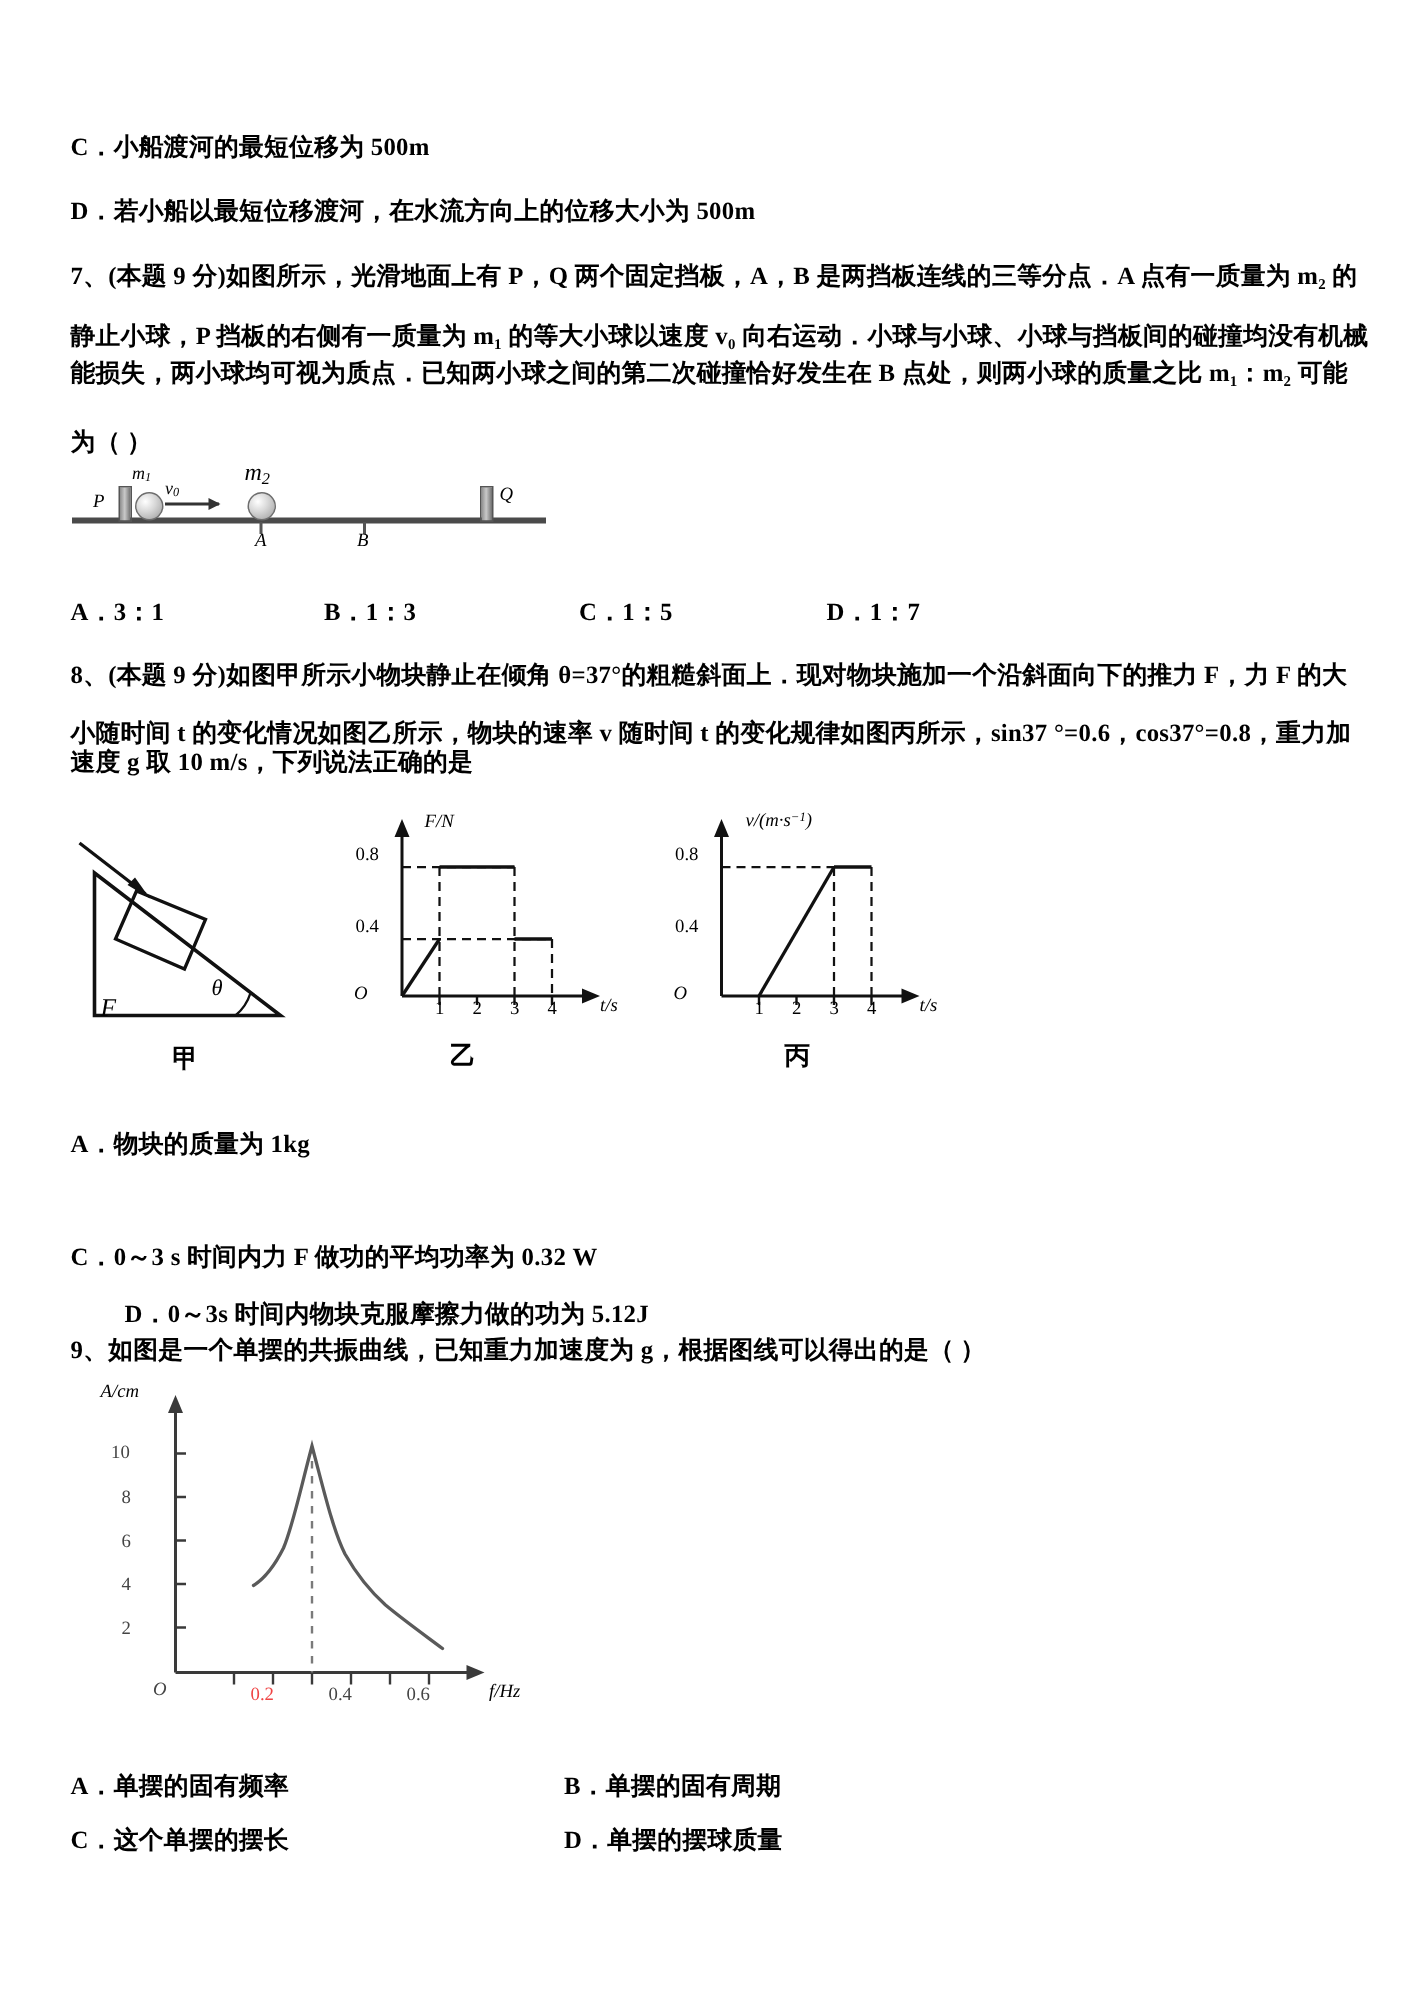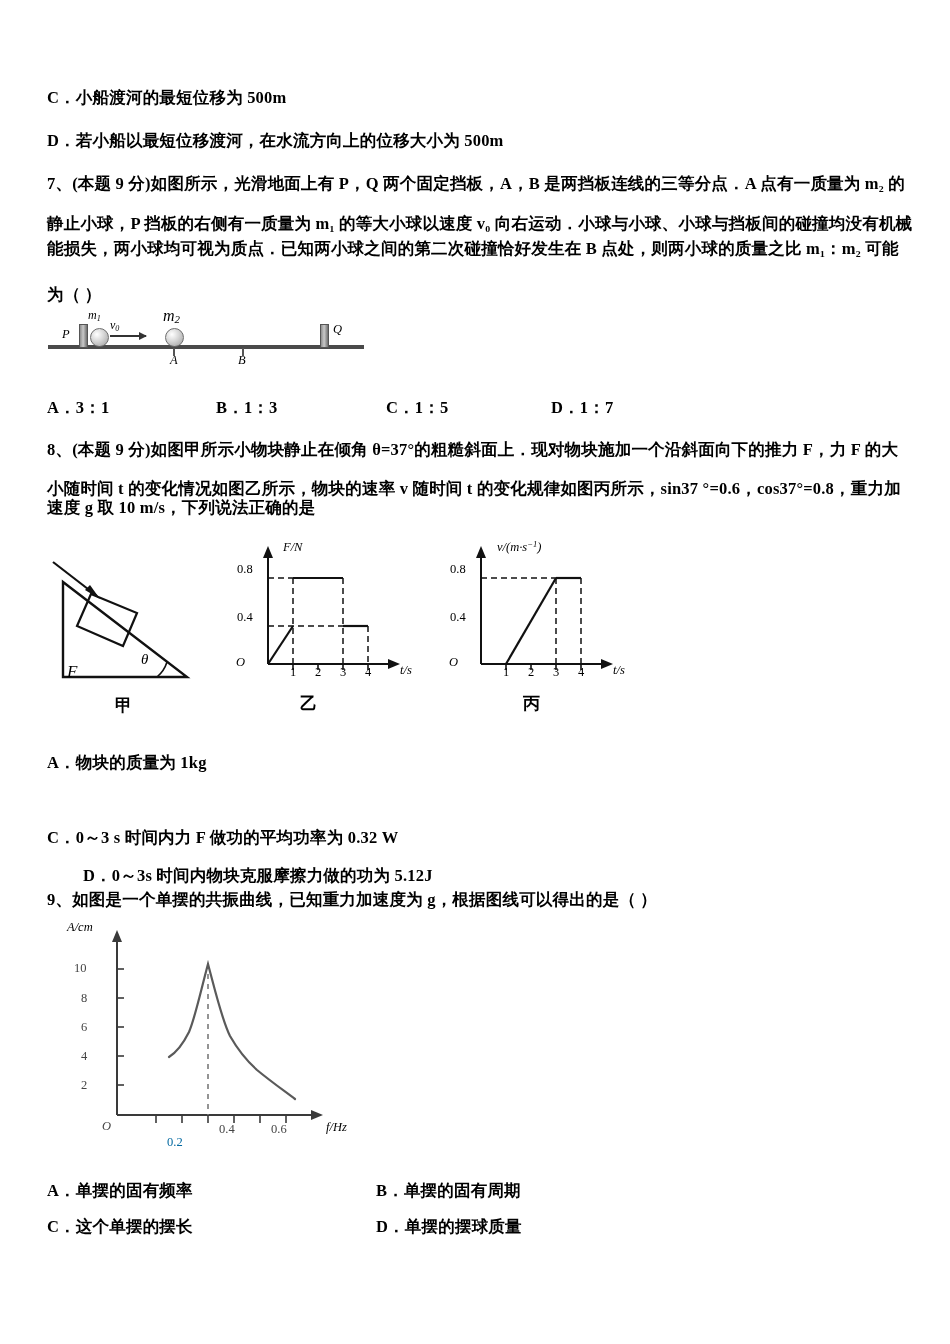--- a/index.html
+++ b/index.html
@@ -335,21 +335,21 @@
                C224,160 238,170 250,179" fill="none" stroke="#5a5a5a" stroke-width="2.2" stroke-linecap="round"></path>
     </svg>
     <div class="axis-label" style="left:22px; top:0px;">A/cm</div>
     <div class="axis-label" style="left:281px; top:200px;">f/Hz</div>
     <div class="tick-label" style="left:57px; top:199px; font-style:italic; color:#444;">O</div>
     <div class="tick-label" style="left:36px; top:158px; color:#444;">2</div>
     <div class="tick-label" style="left:36px; top:129px; color:#444;">4</div>
     <div class="tick-label" style="left:36px; top:100px; color:#444;">6</div>
     <div class="tick-label" style="left:36px; top:71px;  color:#444;">8</div>
     <div class="tick-label" style="left:29px; top:41px;  color:#444;">10</div>
-    <div class="tick-label" style="left:122px; top:215px; color:#0369a1;">0.2</div>
+    <div class="tick-label" style="left:122px; top:202px; color:#ef4444;">0.2</div>
     <div class="tick-label" style="left:174px; top:202px; color:#444;">0.4</div>
     <div class="tick-label" style="left:226px; top:202px; color:#444;">0.6</div>
   </div>
 
   <div class="line" style="left:47px; top:1181px;">
     <span class="opt-label">A．</span><span>单摆的固有频率</span>
   </div>
   <div class="line" style="left:376px; top:1181px;">
     <span class="opt-label">B．</span><span>单摆的固有周期</span>
   </div>

